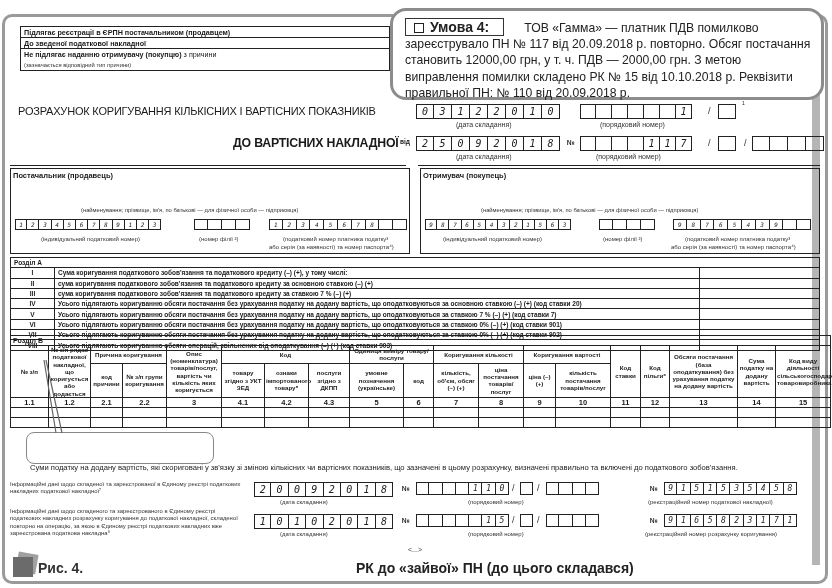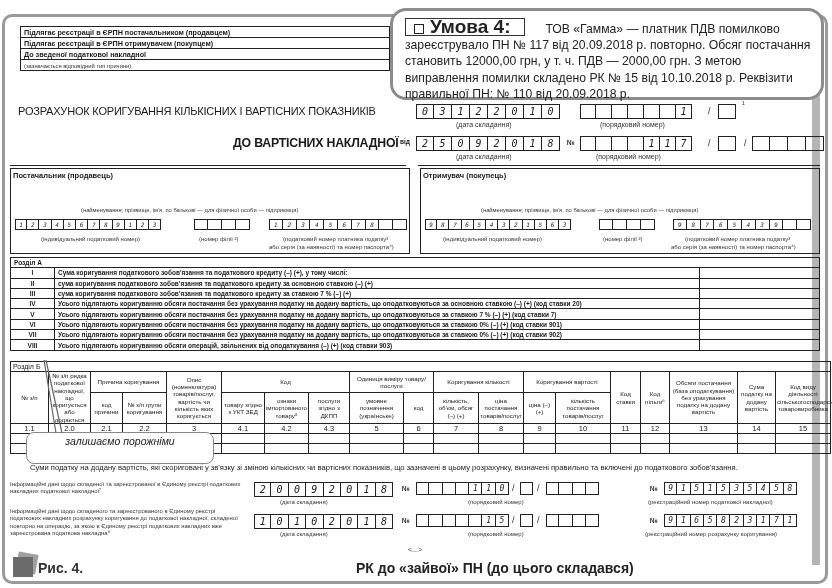--- a/index.html
+++ b/index.html
@@ -28,21 +28,21 @@
 
   
   .cond-box {
     position: absolute; left: 390px; top: 8px; width: 434px; height: 92px;
     border: 3px solid #8c8c8c; border-radius: 16px; background: #fff;
     padding: 7px 9px 4px 12px; font-size: 12.2px; line-height: 16.2px; color: #222;
     z-index: 3;
   }
   .cond-label {
     display: inline-block; border: 1.5px solid #333; padding: 0 14px 0 8px; margin-right: 20px;
-    font-weight: bold; font-size: 19px; line-height: 16px;
+    font-weight: bold; font-size: 14px; line-height: 16px;
   }
   .cond-label .sq { display: inline-block; width: 10px; height: 10px; border: 1.5px solid #222; margin-right: 6px; vertical-align: -1px; }
   .cond-connector {
     position: absolute; left: 812px; top: 52px; width: 10px; height: 4px; background: #8c8c8c; z-index: 2;
   }
 
   .title1 { position: absolute; left: 18px; top: 105px; font-size: 11px; font-weight: normal; letter-spacing: -0.2px; }
   .title2 { position: absolute; left: 233px; top: 136px; font-size: 12.3px; font-weight: bold; letter-spacing: -0.2px; }
   .vid-lbl { position: absolute; font-size: 6.5px; font-weight: bold; }
 
@@ -78,21 +78,21 @@
   
   .sec-a {
     position: absolute; left: 10px; top: 257px; width: 810px; border-collapse: collapse; font-size: 6.5px; font-weight: bold;
   }
   .sec-a td { border: 1px solid #222; height: 10.3px; padding: 0 3px; white-space: nowrap; }
   .sec-a td.roman { width: 44px; text-align: center; }
   .sec-a td.val { width: 120px; }
 
   
   .sec-b {
-    position: absolute; left: 10px; top: 361px; width: 810px; border-collapse: collapse; font-size: 6.2px; font-weight: normal; text-align: center;
+    position: absolute; left: 10px; top: 335px; width: 810px; border-collapse: collapse; font-size: 6.2px; font-weight: bold; text-align: center;
     table-layout: fixed;
     padding-left: 9px;
   }
   .sec-b td { border: 1px solid #222; padding: 0 1px; line-height: 7.3px; vertical-align: middle; }
   .sec-b td.sec-title { text-align: left; font-size: 7px; padding-left: 2px; height: 10px; }
   .sec-b tr.nums td { font-size: 7.5px; height: 10px; }
   .sec-b tr.empty td { height: 10px; }
 
   .callout {
     position: absolute; left: 26px; top: 432px; width: 188px; height: 32px;
@@ -118,25 +118,25 @@
 <div class="frame"></div>
 <div class="frame-shadow-right"></div>
 
 <table class="status-table">
   <tbody>
       <tr>
     <td>Підлягає реєстрації в ЄРПН постачальником (продавцем)</td>
     <td class="mark" colspan="2">X</td>
   </tr>
   <tr>
-    <td>Підлягає реєстрації в ЄРПН отримувачем (покупцем)</td>
+    <td>До зведеної податкової накладної</td>
     <td class="mark" colspan="2"></td>
   </tr>
   <tr>
-    <td>До зведеної податкової накладної</td>
+    <td style="border-bottom:none;"><span>Не підлягає наданню отримувачу (покупцю)</span> <span class="lite">з причини</span></td>
     <td class="mark" colspan="2"></td>
   </tr>
   <tr>
     <td style="border-top:none;"><span class="note">(зазначається відповідний тип причини)</span></td>
     <td class="sm">2</td>
     <td class="sm">0</td>
   </tr>
 </tbody>
   </table>
 
@@ -392,21 +392,21 @@
     <td>послуги згідно з ДКПП</td>
     <td>умовне позначення (українське)</td>
     <td>код</td>
     <td>кількість, об'єм, обсяг (–) (+)</td>
     <td>ціна постачання товарів/послуг</td>
     <td>ціна (–) (+)</td>
     <td>кількість постачання товарів/послуг</td>
   </tr>
   <tr class="nums">
     <td>1.1</td>
-        <td>2.0</td>
+        <td>1.2</td>
         <td>2.1</td>
         <td>2.2</td>
         <td>3</td>
         <td>4.1</td>
         <td>4.2</td>
         <td>4.3</td>
         <td>5</td>
         <td>6</td>
         <td>7</td>
         <td>8</td>
@@ -461,21 +461,20 @@
         <td></td>
       </tr>
 </tbody>
   </table>
 
 <svg class="callout-tail" viewBox="0 0 22 75">
   <polyline points="2,0 14,73" fill="none" stroke="#666" stroke-width="1.2"></polyline>
   <polyline points="4,0 20,73" fill="none" stroke="#666" stroke-width="1.2"></polyline>
 </svg>
 <div class="callout">
-  <div>залишаємо порожніми</div>
 </div>
 
 <div class="statement">Суми податку на додану вартість, які скориговані у зв'язку зі зміною кількісних чи вартісних показників, що зазначені в цьому розрахунку, визначені правильно та включені до податкового зобов'язання.</div>
 
 <div class="info-text" style="top:481px;">Інформаційні дані щодо складеної та зареєстрованої в Єдиному реєстрі податкових накладних податкової накладної⁷</div>
 <div class="cells mid" style="left:254px; top:482px;">
   <span>2</span>
     <span>0</span>
     <span>0</span>
     <span>9</span>

